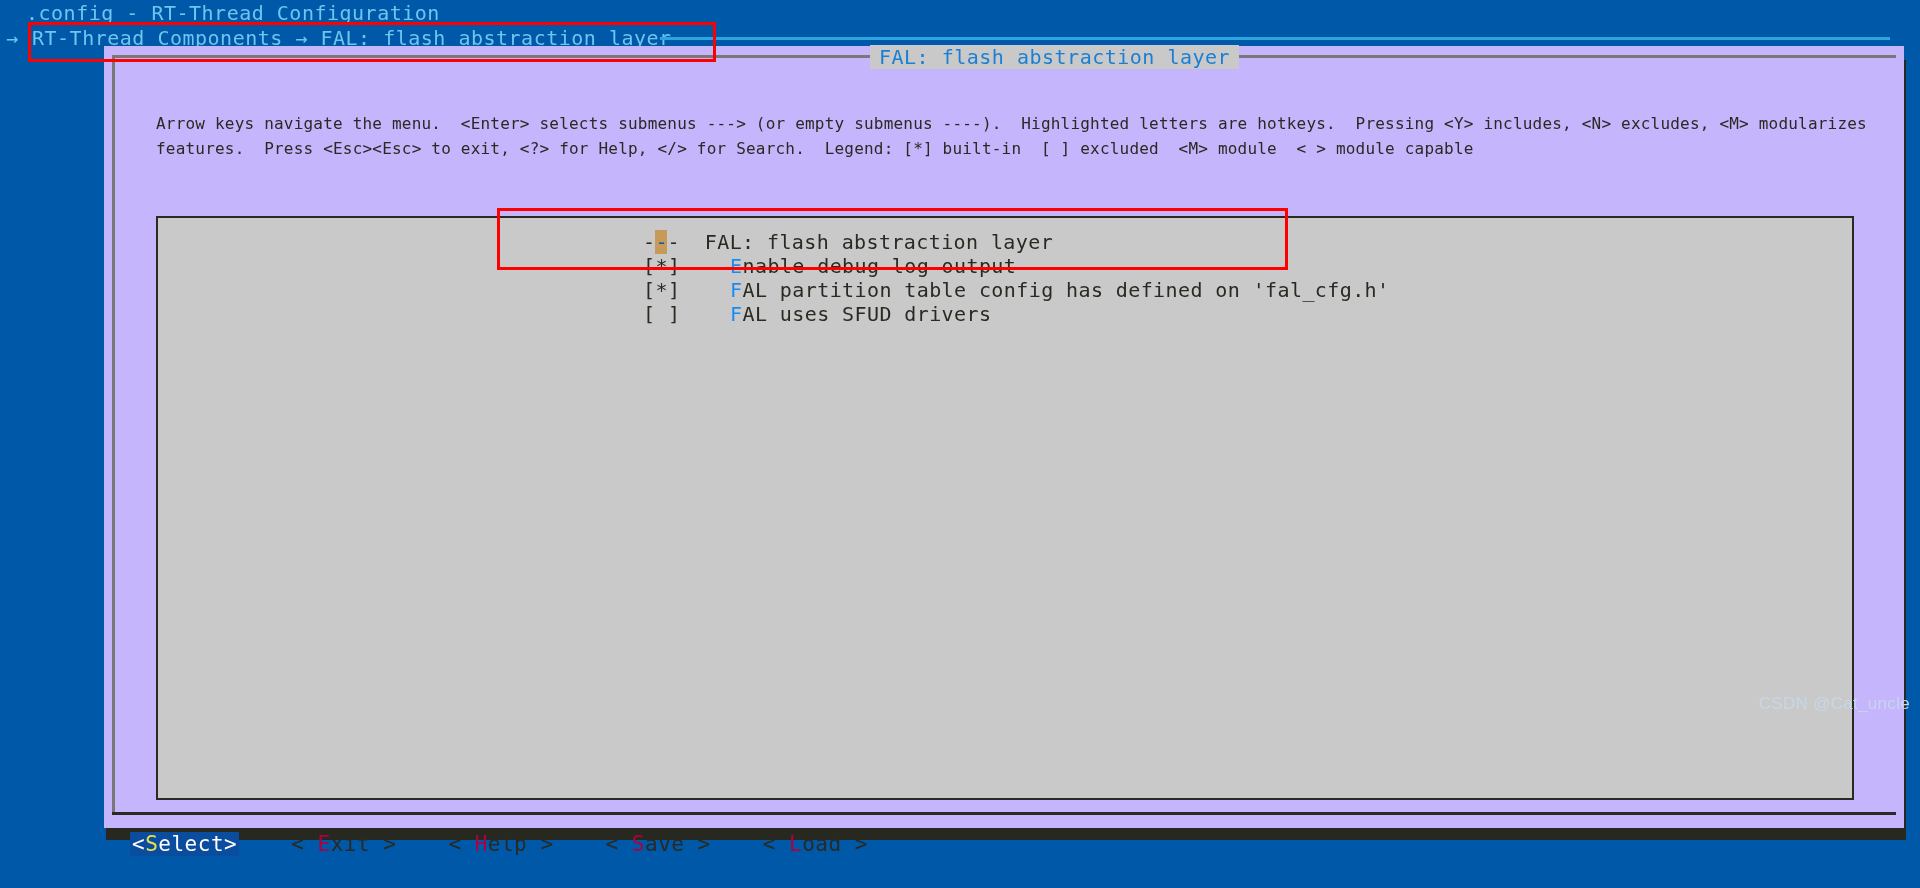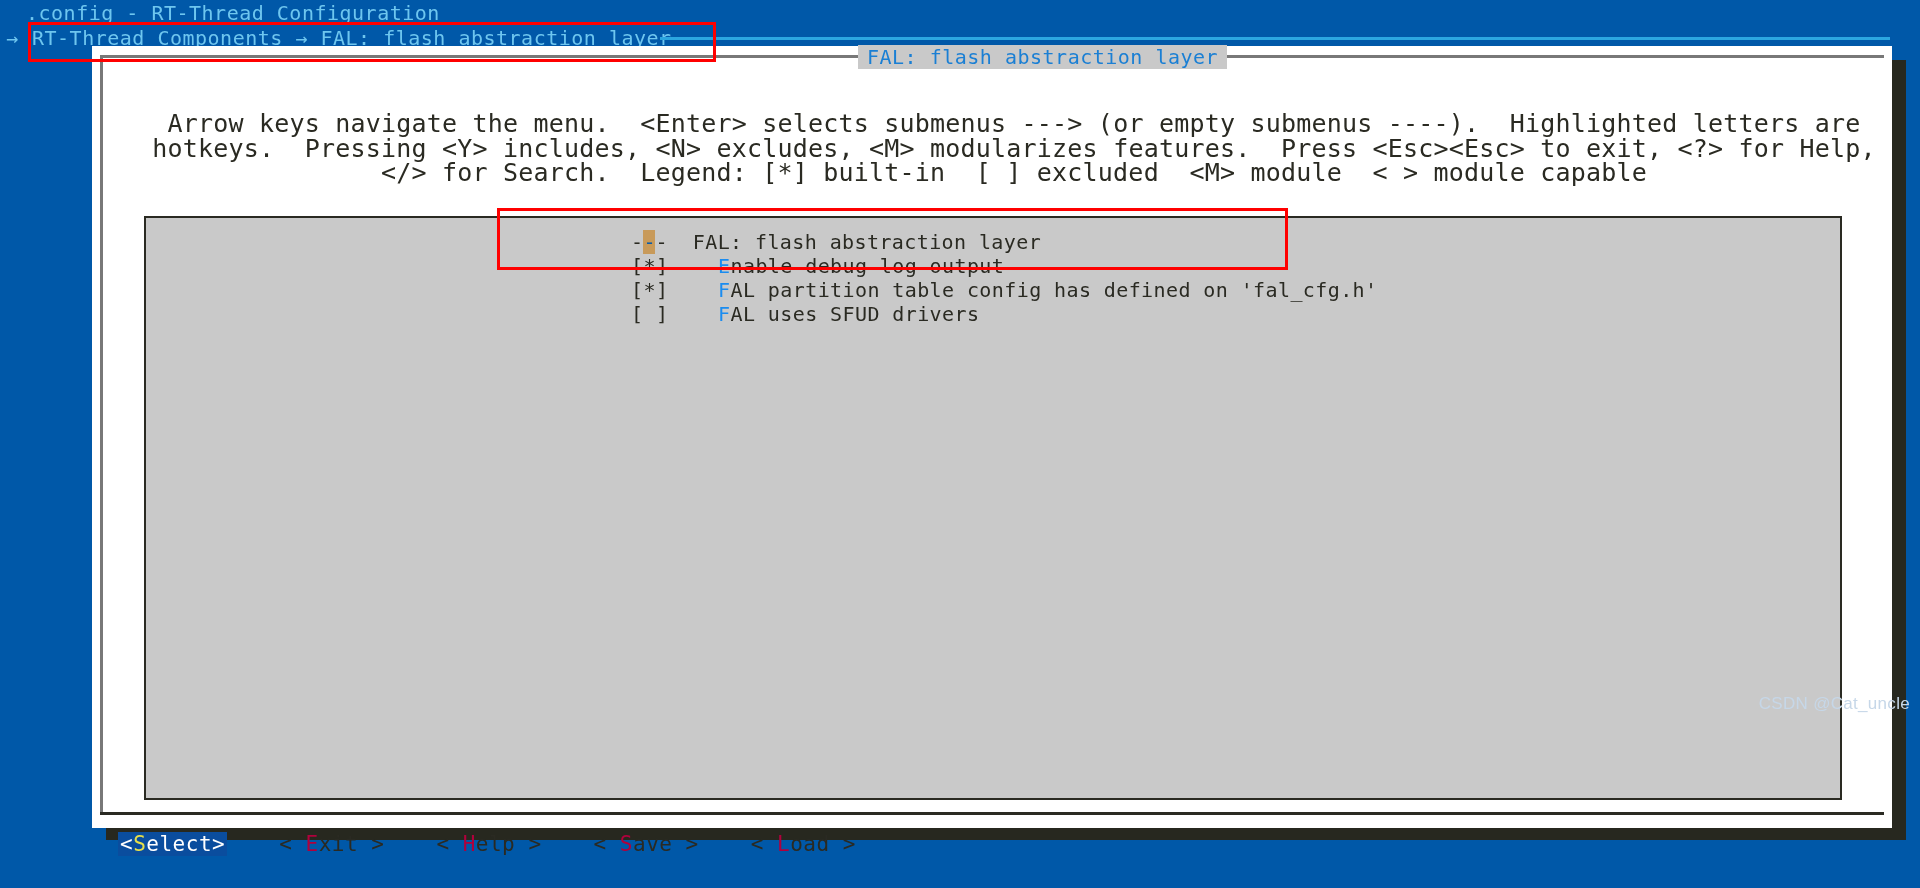--- a/index.html
+++ b/index.html
@@ -62,25 +62,25 @@
     left: 106px;
     top: 60px;
     width: 1800px;
     height: 780px;
     background: #27281f;
   }
 
   
   .dialog {
     position: absolute;
-    left: 92px;
+    left: 104px;
     top: 46px;
     width: 1800px;
     height: 782px;
-    background: #ffffff;
+    background: #c4b5fd;
     box-sizing: border-box;
     padding-left: 6px;
   }
 
   
   .dlg-top-rule {
     position: absolute;
     left: 8px;
     top: 9px;
     width: 1784px;
@@ -116,26 +116,25 @@
     white-space: nowrap;
     letter-spacing: 0.5px;
   }
 
   
   .help {
     position: absolute;
     left: 52px;
     top: 66px;
     width: 1740px;
-    font-size: 25px;
+    font-size: 16px;
     line-height: 24.5px;
     color: #2a2a22;
     white-space: pre-wrap;
     letter-spacing: 0.2px;
-    text-align: center;
   }
 
   
   .menu-box {
     position: absolute;
     left: 52px;
     top: 170px;
     width: 1698px;
     height: 584px;
     border: 2px solid #2a2a22;

